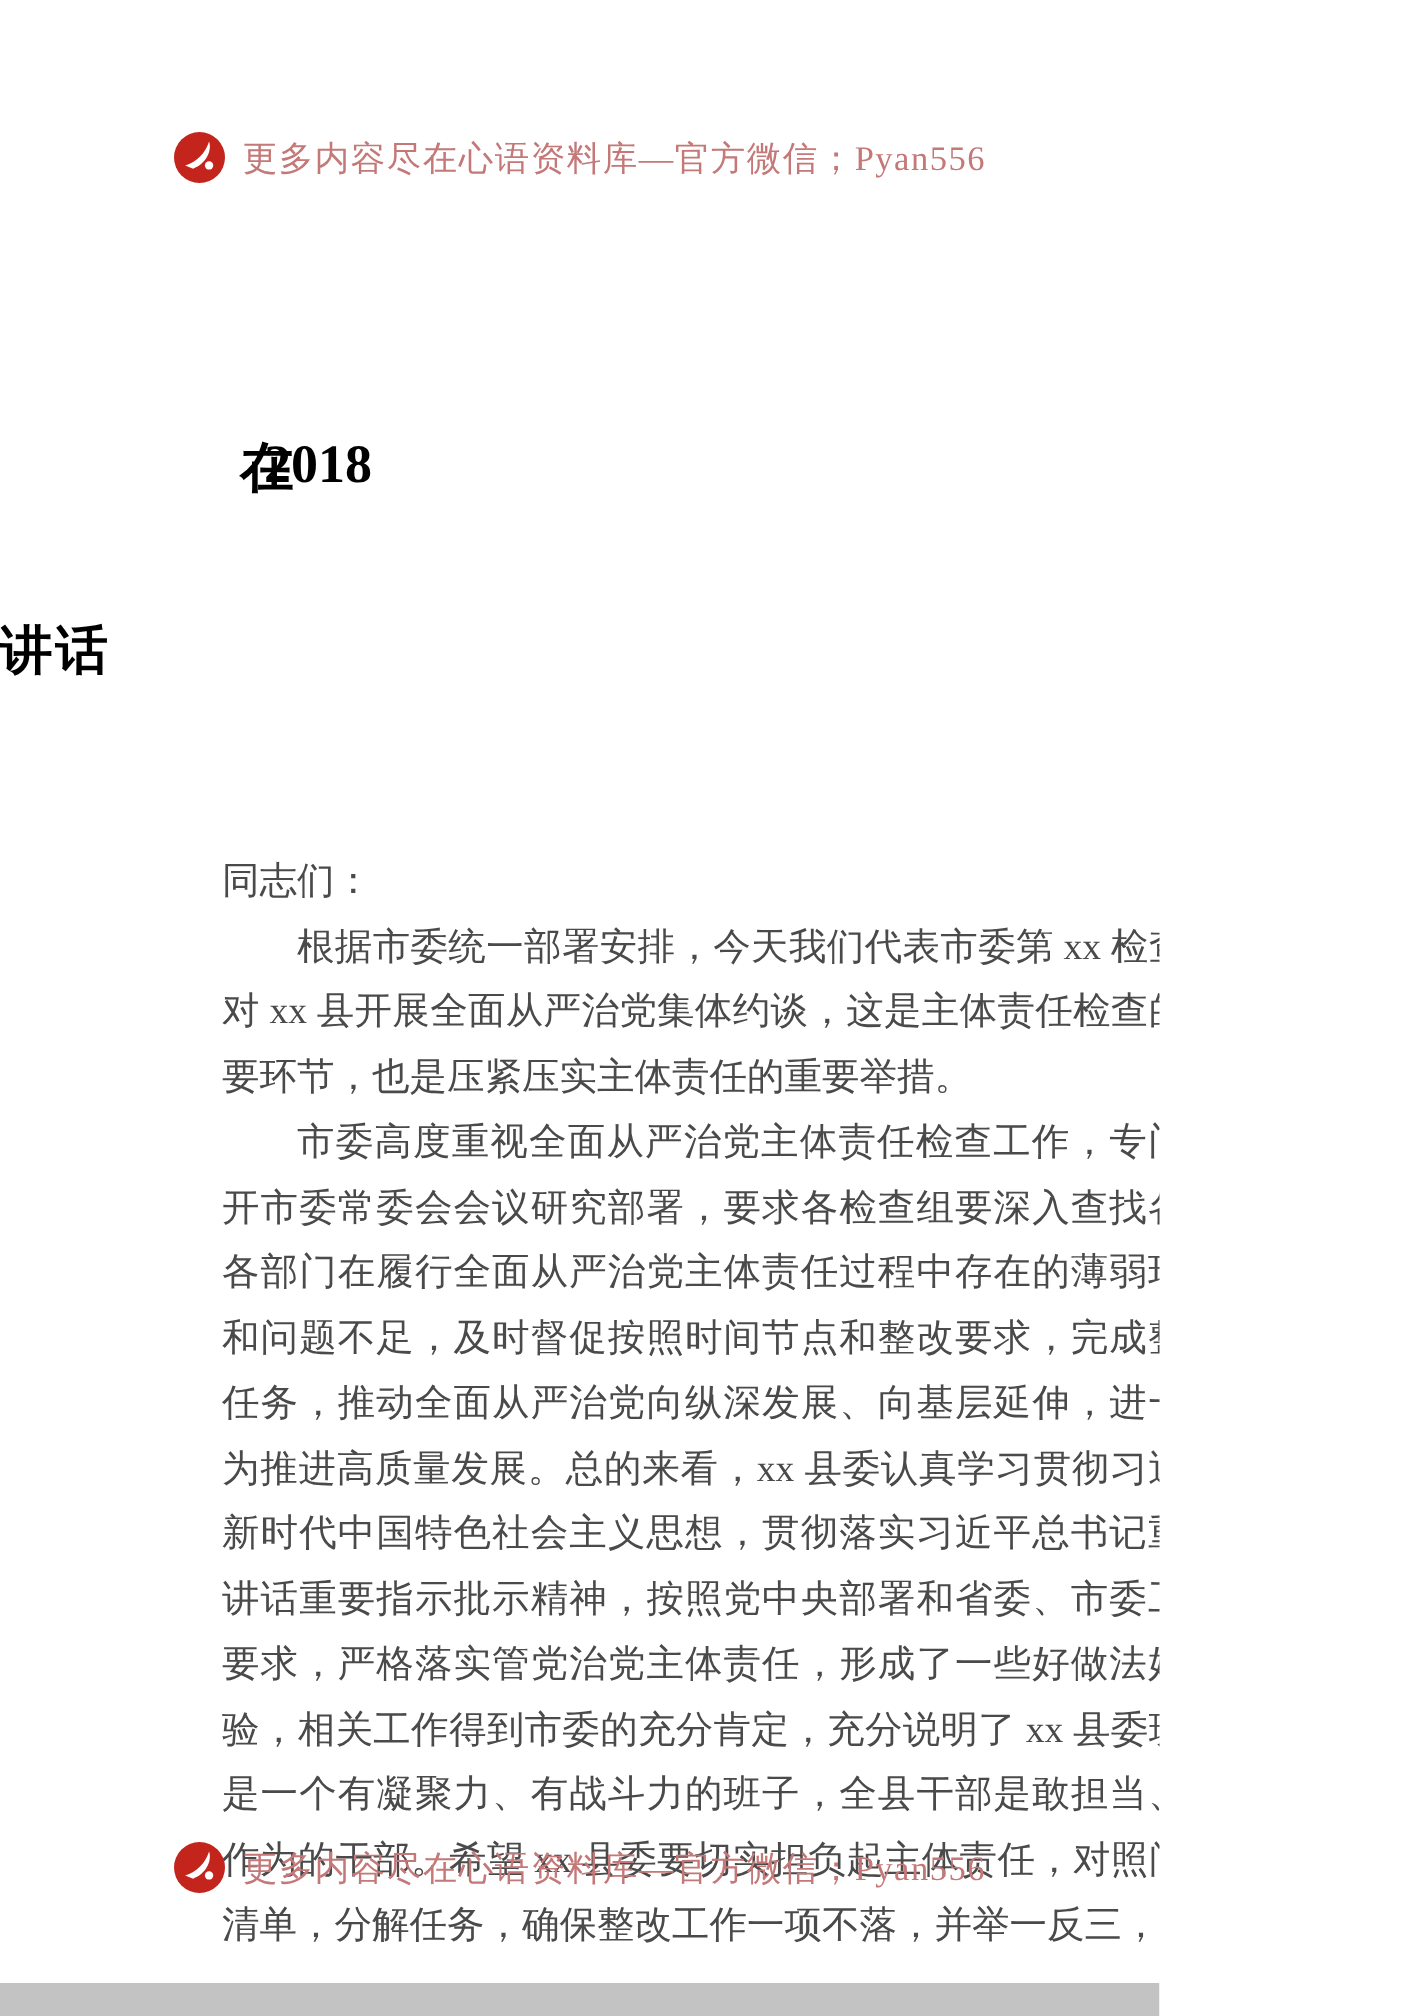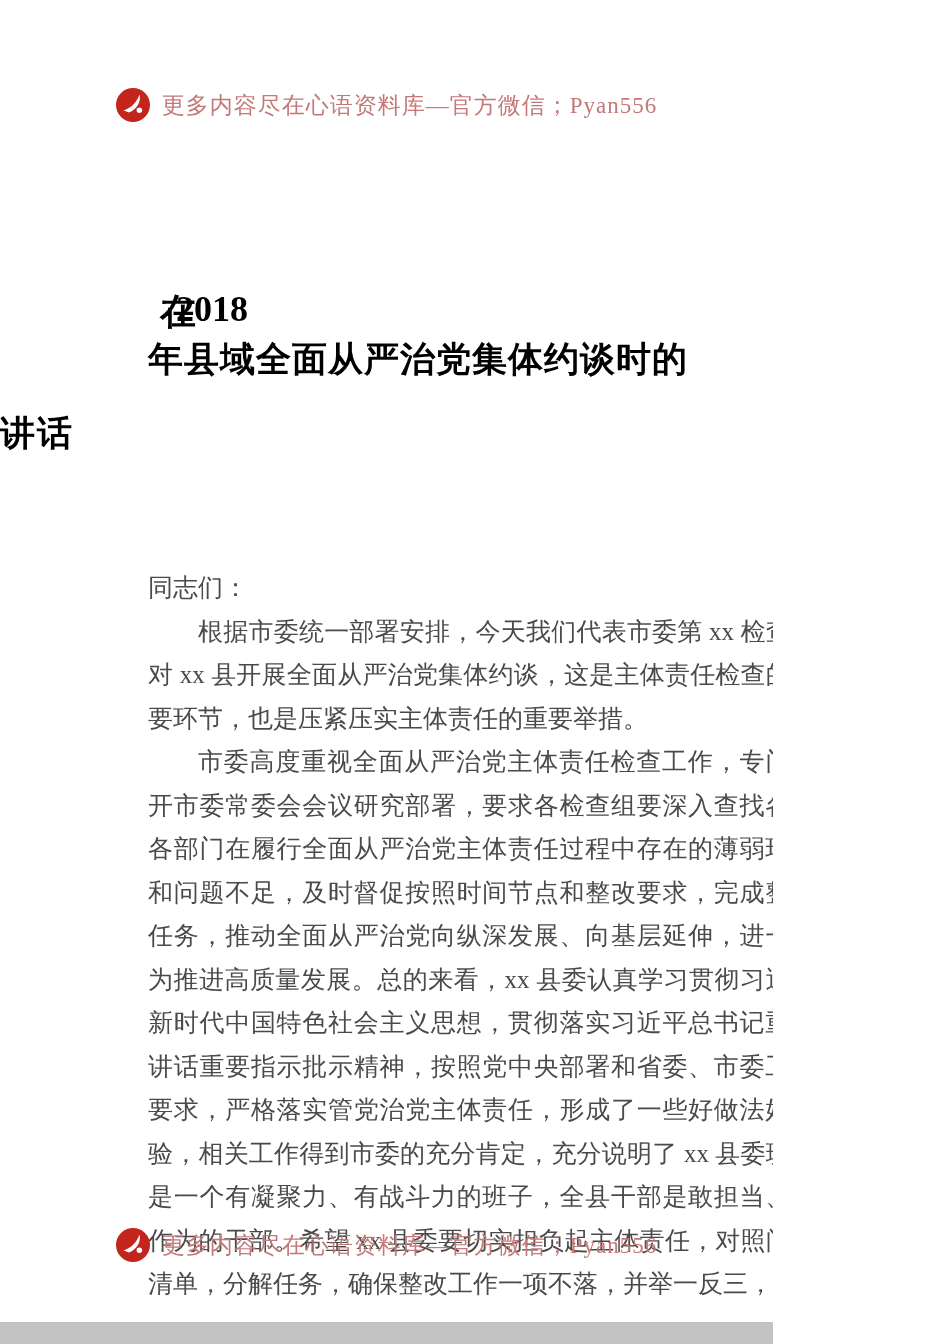--- a/index.html
+++ b/index.html
@@ -129,21 +129,20 @@
         <circle cx="22" cy="21" r="2.6" fill="#ffffff"></circle>
       </svg>
     </span>
     <span class="banner-text" style="color: rgb(196, 120, 120);">更多内容尽在心语资料库—官方微信；Pyan556</span>
   </div>
 
 
   <div class="title-line1">
     <span class="zai">在</span><span class="year">2018</span>
   </div>
-  <div class="title-line2">年县域全面从严治党集体约谈时的</div>
   <div class="title-line3">讲话</div>
 
   <div class="body-text">
     <p class="greeting">同志们：</p>
     <p>根据市委统一部署安排，今天我们代表市委第 xx 检查组对 xx 县开展全面从严治党集体约谈，这是主体责任检查的重要环节，也是压紧压实主体责任的重要举措。</p>
     <p>市委高度重视全面从严治党主体责任检查工作，专门召开市委常委会会议研究部署，要求各检查组要深入查找各地各部门在履行全面从严治党主体责任过程中存在的薄弱环节和问题不足，及时督促按照时间节点和整改要求，完成整改任务，推动全面从严治党向纵深发展、向基层延伸，进一步为推进高质量发展。总的来看，xx 县委认真学习贯彻习近平新时代中国特色社会主义思想，贯彻落实习近平总书记重要讲话重要指示批示精神，按照党中央部署和省委、市委工作要求，严格落实管党治党主体责任，形成了一些好做法好经验，相关工作得到市委的充分肯定，充分说明了 xx 县委班子是一个有凝聚力、有战斗力的班子，全县干部是敢担当、善作为的干部。希望 xx 县委要切实担负起主体责任，对照问题清单，分解任务，确保整改工作一项不落，并举一反三，</p>
   </div>
 
   <div class="banner bottom">
     <span class="logo">

